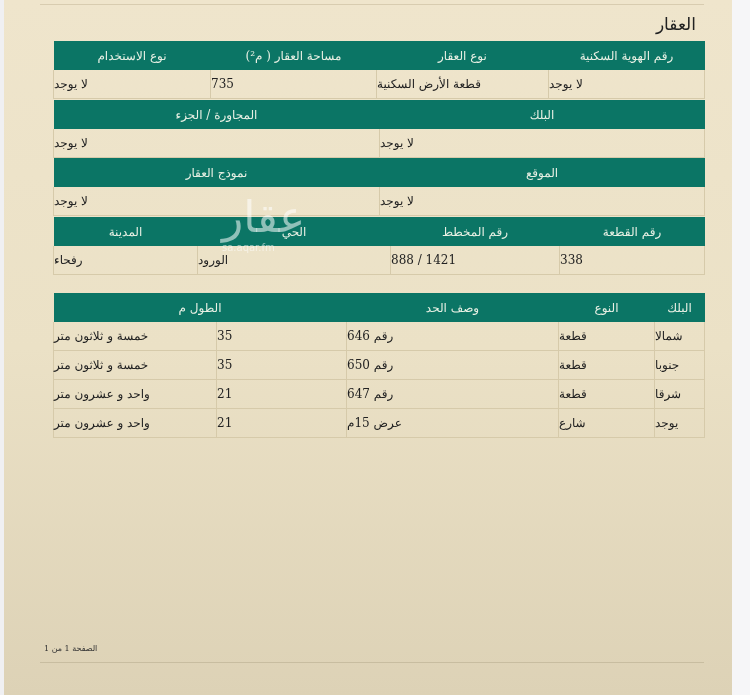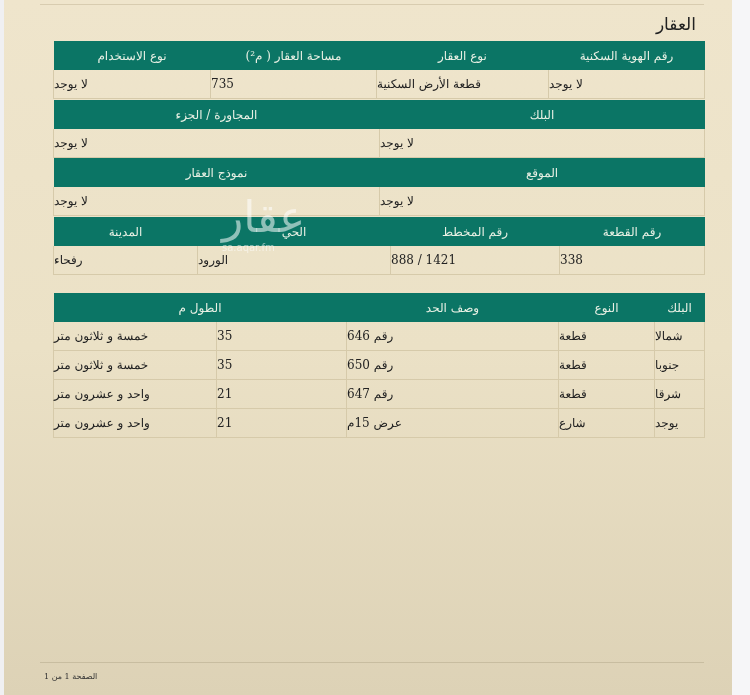--- a/index.html
+++ b/index.html
@@ -33,21 +33,21 @@
     border-bottom:1px solid #d6caaa;
   }
   .watermark {
     position:absolute; left:218px; top:192px; width:130px; height:70px;
     color:rgba(255,255,255,0.55); font-size:44px; font-family:"DejaVu Sans",sans-serif;
     direction:rtl; pointer-events:none; text-align:left; line-height:50px;
   }
   .watermark .sub { display:block; font-size:10px; line-height:12px; direction:ltr; }
   .footer-rule { position:absolute; left:36px; top:662px; width:664px; border-top:1px solid #c8bda0; }
   .footer-note { position:absolute; right:36px; top:668px; font-size:8px; color:#333; }
-  .footer-page { position:absolute; left:40px; top:672px; font-size:8px; color:#333; }
+  .footer-page { position:absolute; left:40px; top:644px; font-size:8px; color:#333; }
 </style>
 </head>
 <body>
 
 <div class="page">
   <div class="top-rule"></div>
   <div class="section-title">العقار</div>
 
   <table class="grid" style="top:41px;">
     <colgroup>

